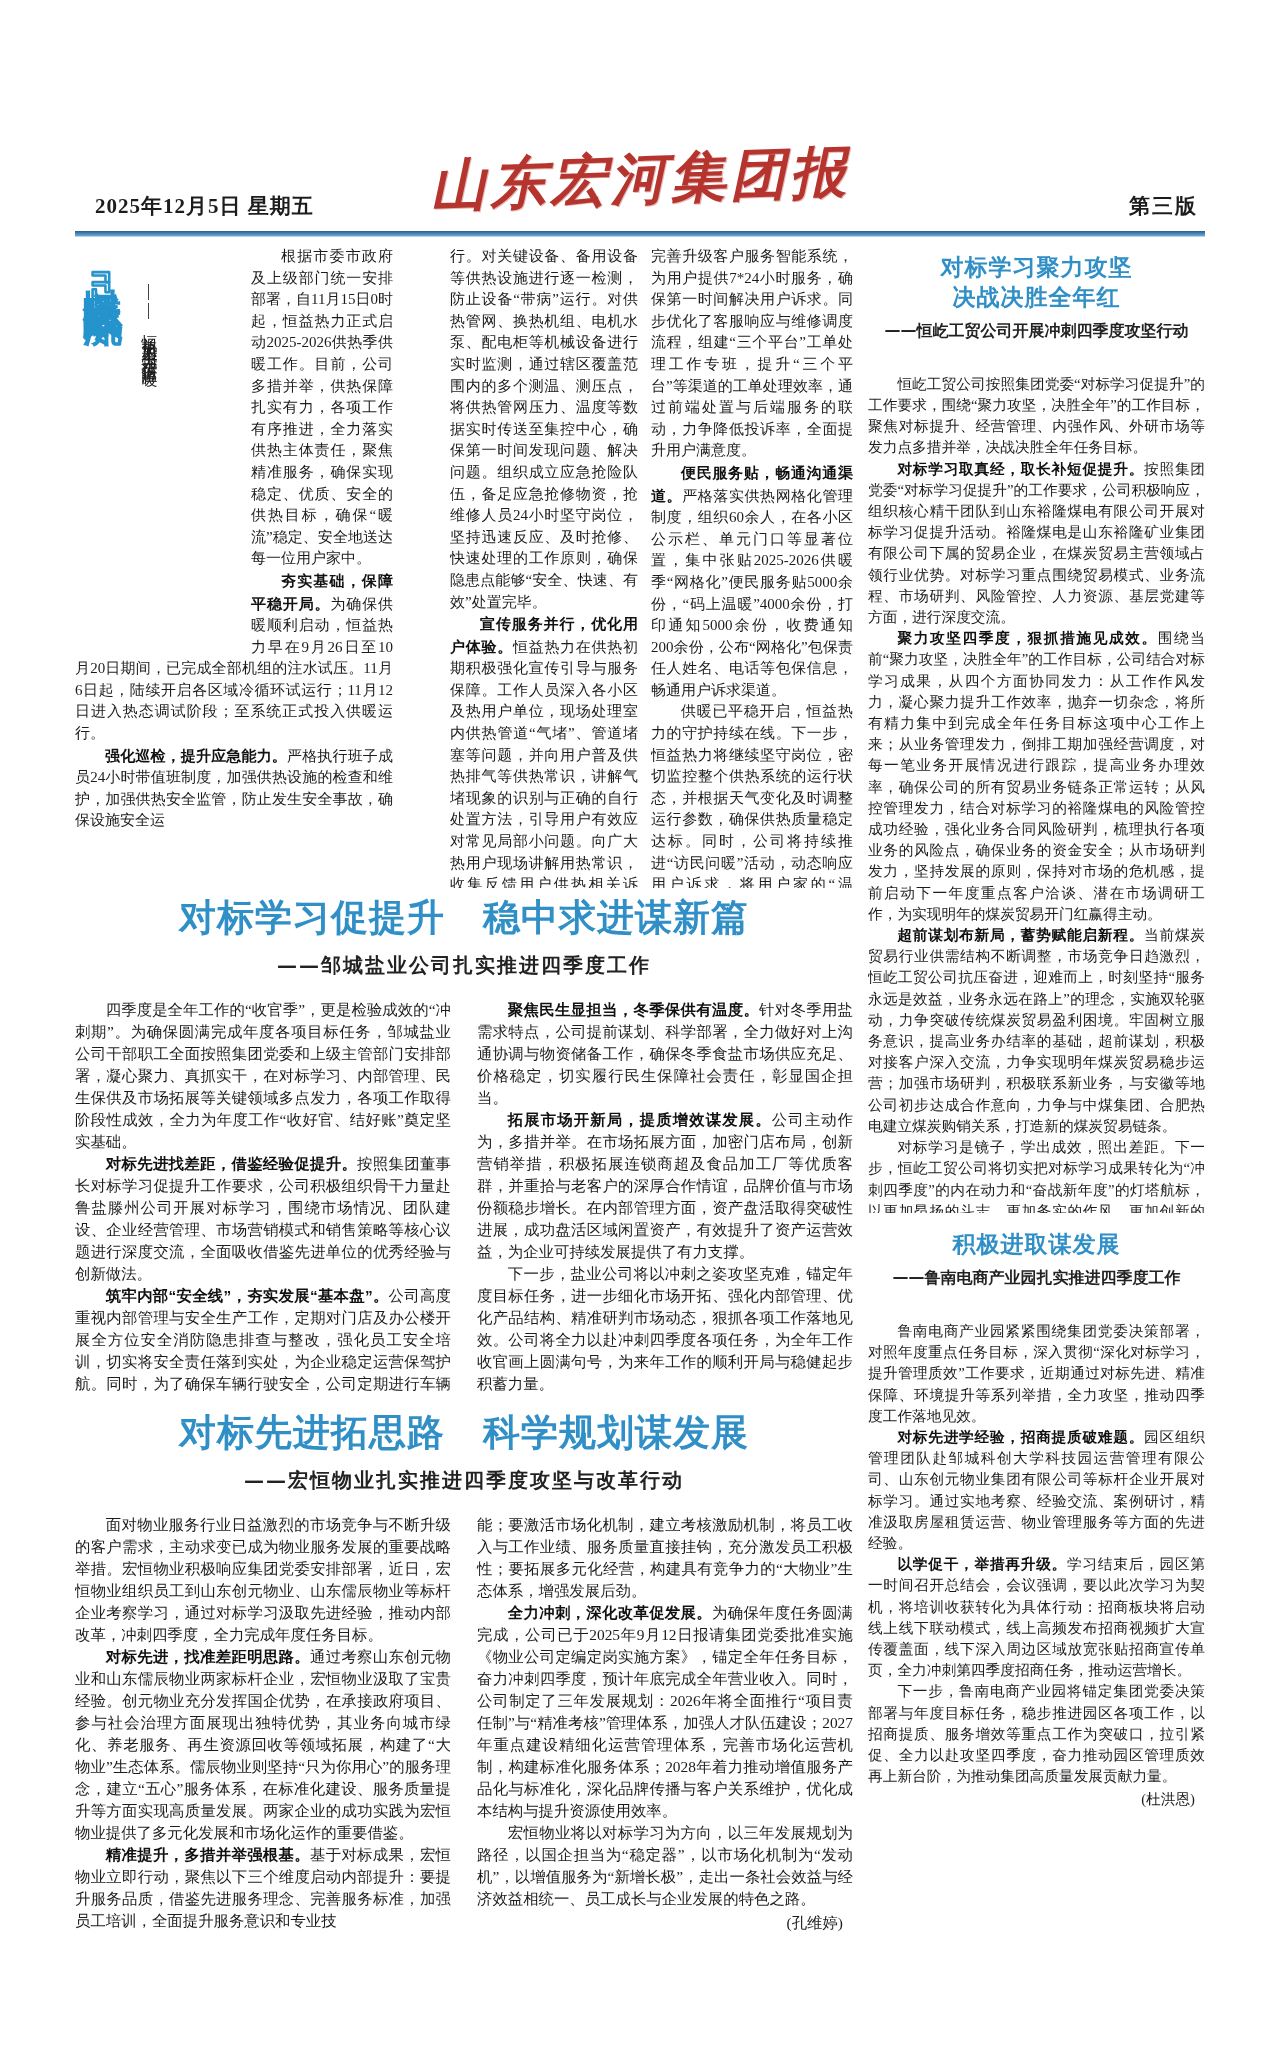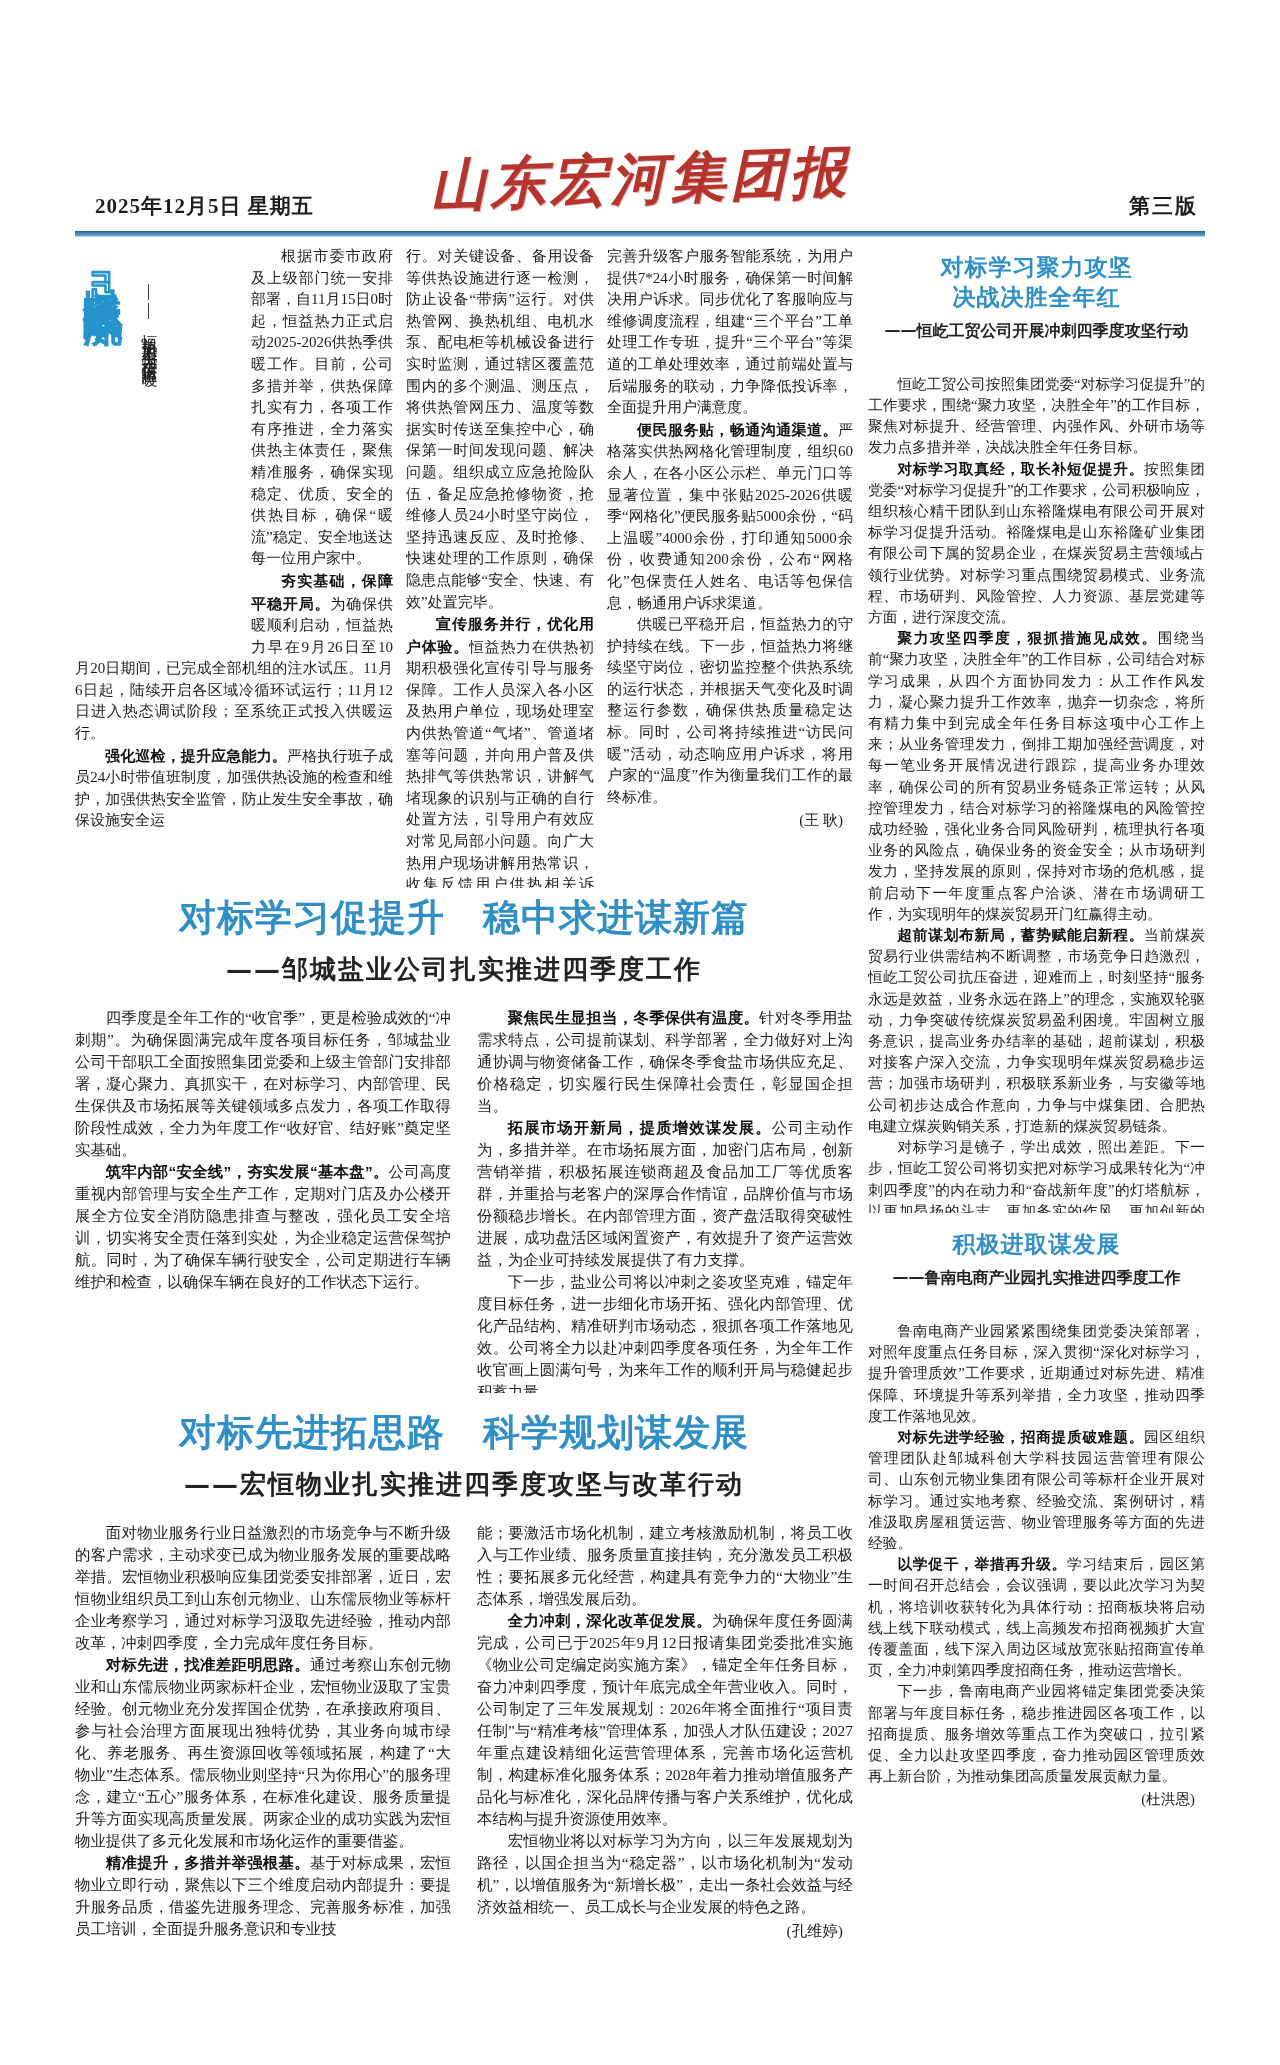--- a/index.html
+++ b/index.html
@@ -18,31 +18,31 @@
   .para.noindent{text-indent:0;}
   .para b.lead{font-family:"Liberation Sans","DejaVu Sans",sans-serif;font-weight:bold;color:#111;}
   .byline{display:block;text-align:right;padding-right:10px;margin-top:2px;}
   .bluehead{font-weight:bold;color:#2f8fc6;text-align:center;
         font-family:"Liberation Serif","DejaVu Serif",serif;}
   .subhead{text-align:center;color:#222;font-weight:bold;letter-spacing:2px;
         font-family:"DejaVu Serif","Liberation Serif",serif;}
   
   .art1{position:absolute;left:75px;top:246px;width:778px;height:642px;display:flex;gap:13px;overflow:hidden;}
   .a1c1{width:318px;font-size:15px;line-height:21.6px;}
-  .a1c2{width:188px;font-size:15px;line-height:21.6px;overflow:hidden;}
+  .a1c2{width:188px;font-size:15px;line-height:21.6px;overflow:hidden;margin-left:44px;}
   .a1c3{flex:1;font-size:15px;line-height:21.6px;overflow:hidden;}
   .vh{float:left;width:176px;height:402px;display:flex;padding:10px 0 0 6px;box-sizing:border-box;}
   .vh-title{writing-mode:vertical-rl;font-size:40px;font-weight:bold;color:#2593cc;
         line-height:1.1;letter-spacing:2px;font-family:"Liberation Sans","DejaVu Sans",sans-serif;}
   .vh-sub{writing-mode:vertical-rl;font-size:16px;letter-spacing:3px;margin-left:14px;padding-top:28px;color:#1c1c1c;}
   
   .art2{position:absolute;left:75px;top:893px;width:778px;height:500px;overflow:hidden;}
   .art3{position:absolute;left:75px;top:1408px;width:778px;height:560px;overflow:hidden;}
   .h-mid{font-size:37px;letter-spacing:1px;}
-  .sub-mid{font-size:26px;margin-top:9px;}
+  .sub-mid{font-size:20px;margin-top:9px;}
   .twocol{display:flex;gap:26px;margin-top:20px;}
   .twocol>div{flex:1;font-size:15.4px;line-height:22px;}
   
   .artR1{position:absolute;left:868px;top:253px;width:337px;height:960px;overflow:hidden;}
   .artR2{position:absolute;left:868px;top:1230px;width:337px;height:790px;overflow:hidden;}
   .h-right{font-size:23px;line-height:1.3;letter-spacing:1px;}
   .sub-right{font-size:16px;margin-top:8px;letter-spacing:0;}
   .rbody{margin-top:32px;font-size:14.7px;line-height:21.2px;}
 </style>
 </head>
@@ -77,20 +77,21 @@
         <p class="para">供暖已平稳开启，恒益热力的守护持续在线。下一步，恒益热力将继续坚守岗位，密切监控整个供热系统的运行状态，并根据天气变化及时调整运行参数，确保供热质量稳定达标。同时，公司将持续推进“访民问暖”活动，动态响应用户诉求，将用户家的“温度”作为衡量我们工作的最终标准。<span class="byline">(王 耿)</span></p>
       </div>
   </section>
 
   <section class="art2">
     <div class="bluehead h-mid">对标学习促提升　稳中求进谋新篇</div>
     <div class="subhead sub-mid">——邹城盐业公司扎实推进四季度工作</div>
     <div class="twocol">
       <div>
           <p class="para">四季度是全年工作的“收官季”，更是检验成效的“冲刺期”。为确保圆满完成年度各项目标任务，邹城盐业公司干部职工全面按照集团党委和上级主管部门安排部署，凝心聚力、真抓实干，在对标学习、内部管理、民生保供及市场拓展等关键领域多点发力，各项工作取得阶段性成效，全力为年度工作“收好官、结好账”奠定坚实基础。</p>
+          <p class="para"><b class="lead">对标先进找差距，借鉴经验促提升。</b>按照集团董事长对标学习促提升工作要求，公司积极组织骨干力量赴鲁盐滕州公司开展对标学习，围绕市场情况、团队建设、企业经营管理、市场营销模式和销售策略等核心议题进行深度交流，全面吸收借鉴先进单位的优秀经验与创新做法。</p>
           <p class="para"><b class="lead">筑牢内部“安全线”，夯实发展“基本盘”。</b>公司高度重视内部管理与安全生产工作，定期对门店及办公楼开展全方位安全消防隐患排查与整改，强化员工安全培训，切实将安全责任落到实处，为企业稳定运营保驾护航。同时，为了确保车辆行驶安全，公司定期进行车辆维护和检查，以确保车辆在良好的工作状态下运行。</p>
         </div>
       <div>
           <p class="para"><b class="lead">聚焦民生显担当，冬季保供有温度。</b>针对冬季用盐需求特点，公司提前谋划、科学部署，全力做好对上沟通协调与物资储备工作，确保冬季食盐市场供应充足、价格稳定，切实履行民生保障社会责任，彰显国企担当。</p>
           <p class="para"><b class="lead">拓展市场开新局，提质增效谋发展。</b>公司主动作为，多措并举。在市场拓展方面，加密门店布局，创新营销举措，积极拓展连锁商超及食品加工厂等优质客群，并重拾与老客户的深厚合作情谊，品牌价值与市场份额稳步增长。在内部管理方面，资产盘活取得突破性进展，成功盘活区域闲置资产，有效提升了资产运营效益，为企业可持续发展提供了有力支撑。</p>
           <p class="para">下一步，盐业公司将以冲刺之姿攻坚克难，锚定年度目标任务，进一步细化市场开拓、强化内部管理、优化产品结构、精准研判市场动态，狠抓各项工作落地见效。公司将全力以赴冲刺四季度各项任务，为全年工作收官画上圆满句号，为来年工作的顺利开局与稳健起步积蓄力量。</p>
         </div>
     </div>
   </section>
 

